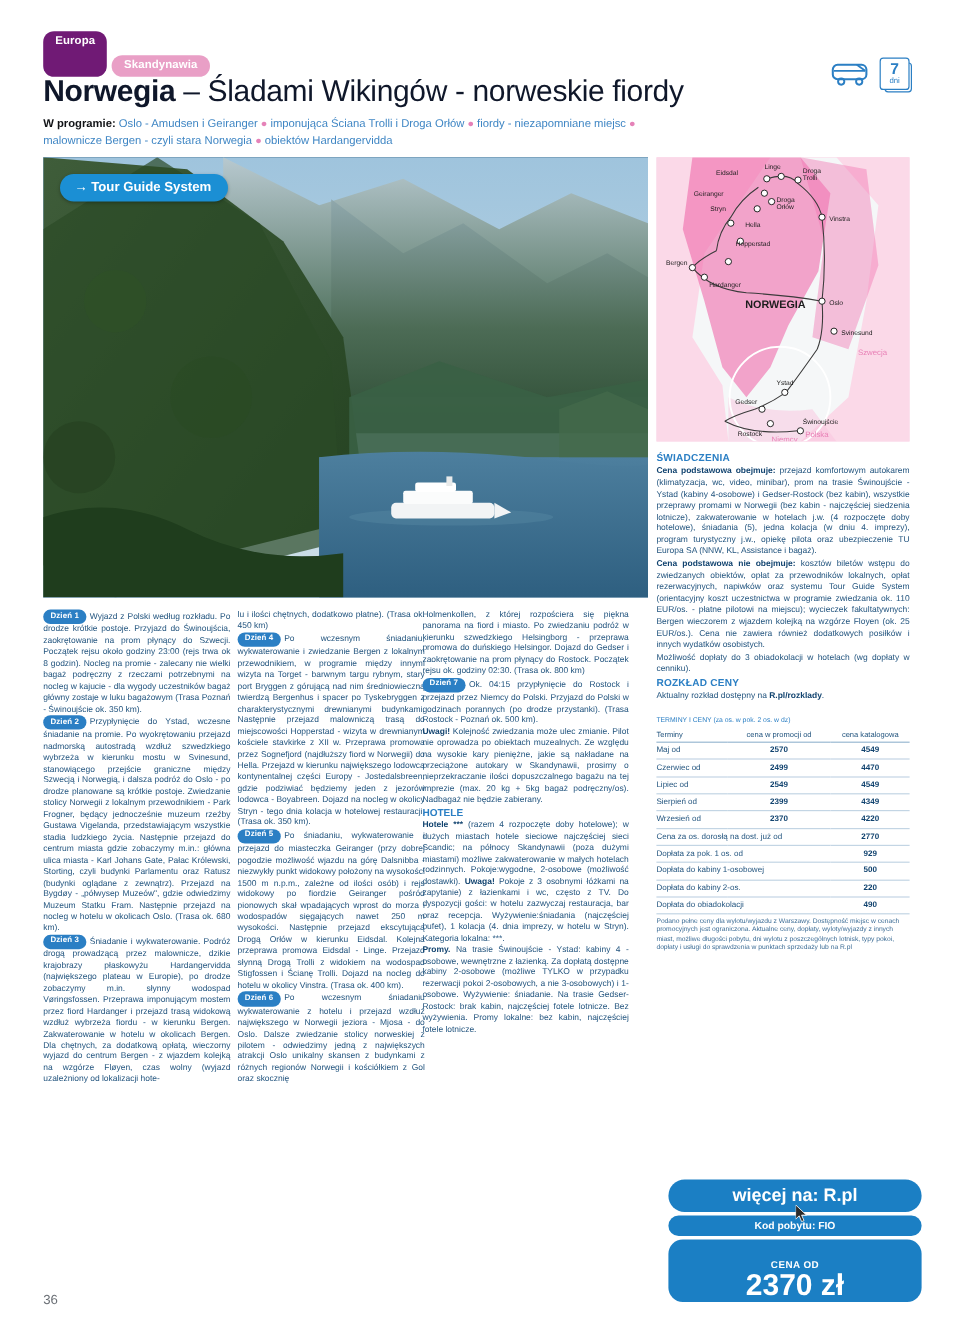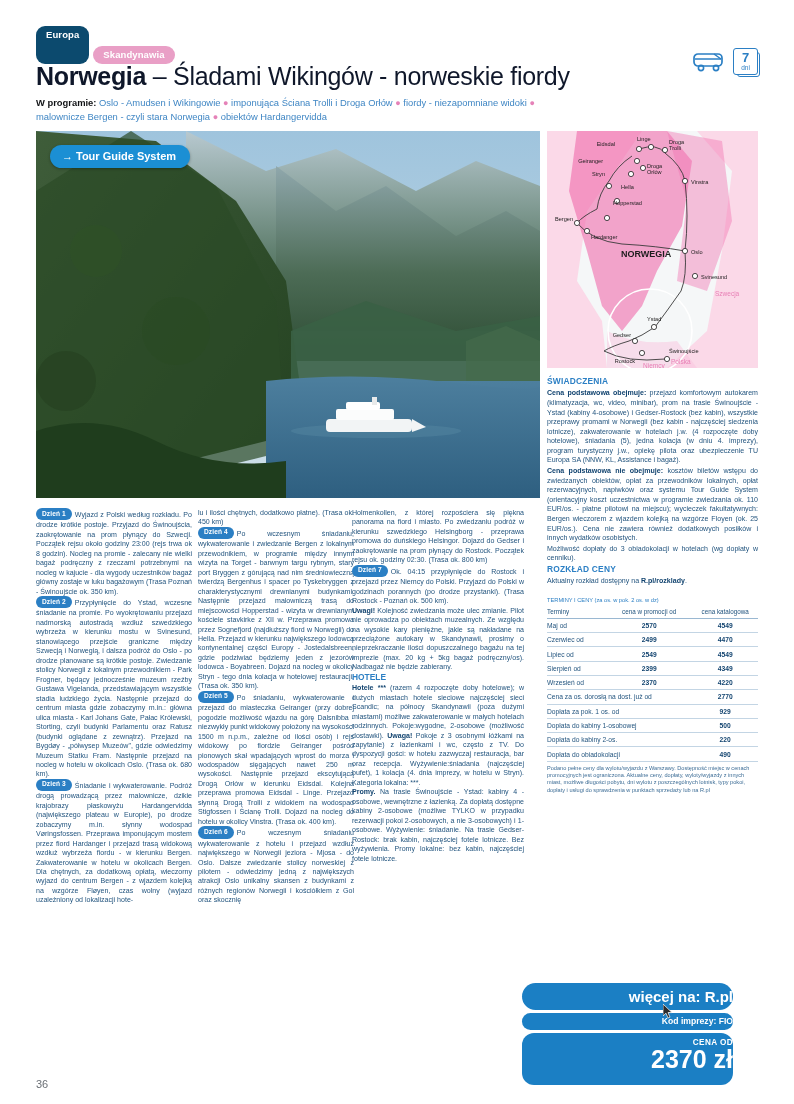--- a/index.html
+++ b/index.html
@@ -13,21 +13,21 @@
     overflow: hidden;
   }
   .page { position:absolute; inset:0; }
 
   
   .tags { position:absolute; left:36px; top:26px; display:flex; gap:4px; }
   .tag {
     font-size: 9.5px; font-weight: bold; color:#fff;
     border-radius: 9px; padding: 3px 10px 4px 10px; letter-spacing:.1px;
   }
-  .tag-europa { background:#0c4a6e; }
+  .tag-europa { background:#701a75; }
   .tag-skand  { background:#e99fc6;margin-top:20px; }
 
   .title {
     position:absolute; left:36px; top:46px; width:560px;
     font-size: 25px; line-height: 1.08; color:#0f172a;
     font-weight: normal; letter-spacing:-0.3px;
   }
   .title b { font-weight:bold; }
 
   .icons { position:absolute; right:36px; top:48px; display:flex; align-items:center; gap:7px; }
@@ -113,26 +113,26 @@
     padding:0 0 1px 0; border-bottom:.8px solid #9ab8d2;
   }
   table.prices th.l { text-align:left; }
   table.prices td {
     padding:2.1px 0; border-bottom:.8px solid #c3d5e4; color:#23557f;
   }
   table.prices td.v { text-align:center; font-weight:bold; color:#11436f; }
   .footnote { font-size:5.6px; line-height:1.3; margin-top:3px; color:#3d6d96; text-align:left; }
 
   .cta {
-    position:absolute; left:522px; width:211px; border-radius:13px;
-    background:#1b7fc4; color:#fff; text-align:right;
+    position:absolute; left:557px; width:211px; border-radius:13px;
+    background:#1b7fc4; color:#fff; text-align:center;
   }
   .cta-more { top:983px; height:27px; line-height:27px; font-size:15px; font-weight:bold; border-radius:14px; }
   .cta-code { top:1013px; height:17px; line-height:17px; font-size:8.6px; font-weight:bold; border-radius:9px; }
-  .cta-price { top:1033px; height:52px; border-radius:12px; padding-top:5px; }
+  .cta-price { top:1033px; height:52px; border-radius:12px; padding-top:17px; }
   .cta-price .lbl { font-size:8.2px; font-weight:bold; letter-spacing:.4px; }
   .cta-price .amt { font-size:25px; font-weight:bold; line-height:1.05; margin-top:-1px; }
 
   .pageno { position:absolute; left:36px; top:1078px; font-size:11px; color:#6a6f75; }
   .cursor { position:absolute; left:663px; top:1004px; width:10px; height:15px; }
 </style>
 </head>
 <body>
 
 <div class="page">
@@ -157,25 +157,25 @@
       </svg>
     </span>
     <span class="days-badge">
       <span class="days-num">7</span>
       <span class="days-lbl">dni</span>
     </span>
   </div>
 
   <div class="program">
     <b>W programie:</b>
-    <span>Oslo - Amudsen i Wikingowie</span>
+    <span>Oslo - Amudsen i Geiranger</span>
     <span class="dot">●</span>
     <span>imponująca Ściana Trolli i Droga Orłów</span>
     <span class="dot">●</span>
-    <span>fiordy - niezapomniane widoki</span>
+    <span>fiordy - niezapomniane miejsc</span>
     <span class="dot">●</span>
     <span>malownicze Bergen - czyli stara Norwegia</span>
     <span class="dot">●</span>
     <span>obiektów Hardangervidda</span>
   </div>
 
   <div class="photo">
     <svg width="504" height="367" viewBox="0 0 504 367">
       <defs>
         <linearGradient id="sky" x1="0" y1="0" x2="0" y2="1">
@@ -387,21 +387,21 @@
           <td colspan="2">Dopłata do obiadokolacji</td>
           <td class="v">490</td>
         </tr>
       </tbody>
     </table>
 
     <div class="footnote">Podano pełne ceny dla wylotu/wyjazdu z Warszawy. Dostępność miejsc w cenach promocyjnych jest ograniczona. Aktualne ceny, dopłaty, wyloty/wyjazdy z innych miast, możliwe długości pobytu, dni wylotu z poszczególnych lotnisk, typy pokoi, dopłaty i usługi do sprawdzenia w punktach sprzedaży lub na R.pl</div>
   </div>
 
   <div class="cta cta-more">więcej na: R.pl</div>
-  <div class="cta cta-code">Kod imprezy: FIO</div>
+  <div class="cta cta-code">Kod pobytu: FIO</div>
   <div class="cta cta-price">
     <div class="lbl">CENA OD</div>
     <div class="amt">2370 zł</div>
   </div>
 
   <svg class="cursor" viewBox="0 0 10 15">
     <path d="M0 0 L0 12 L3 9.2 L5 14 L7 13.2 L5 8.6 L9 8.6 Z" fill="#2b2b2b" stroke="#fff" stroke-width=".7"></path>
   </svg>
 
   <div class="pageno">36</div>

